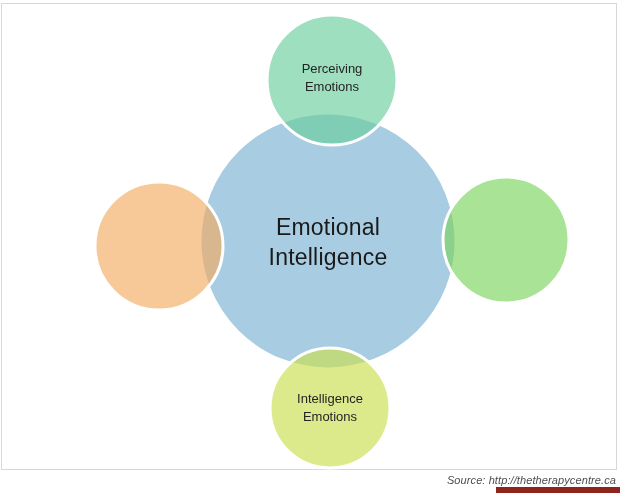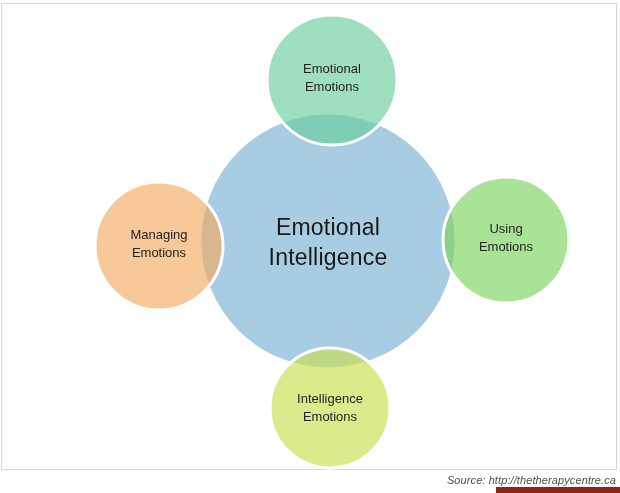--- a/index.html
+++ b/index.html
@@ -65,23 +65,21 @@
 
     <circle cx="330" cy="408" r="60" stroke-width="3" fill-opacity="0.65" stroke="#ffffff" fill="#cbde4e"></circle>
 
     <circle cx="159" cy="246" r="64" stroke-width="3" fill-opacity="0.65" stroke="#ffffff" fill="#f2ac61"></circle>
 
     <rect x="496" y="487" width="124" height="6" fill="#8e241d"></rect>
   </svg>
 
   <div class="label center-label" style="left:328px; top:243px; width:210px;">Emotional Intelligence</div>
 
-  <div class="label node-label" style="left:332px; top:78px; width:92px;">Emotional Emotions</div>
+  <div class="label node-label" style="left:332px; top:78px; width:92px;">Perceiving Emotions</div>
 
-  <div class="label node-label" style="left:506px; top:238px; width:70px;">Using Emotions</div>
 
   <div class="label node-label" style="left:330px; top:408px; width:118px;">Intelligence Emotions</div>
 
-  <div class="label node-label" style="left:159px; top:244px; width:80px;">Managing Emotions</div>
 
   <div class="source-text">Source: http://thetherapycentre.ca</div>
 
 </div>
 
 </body></html>

